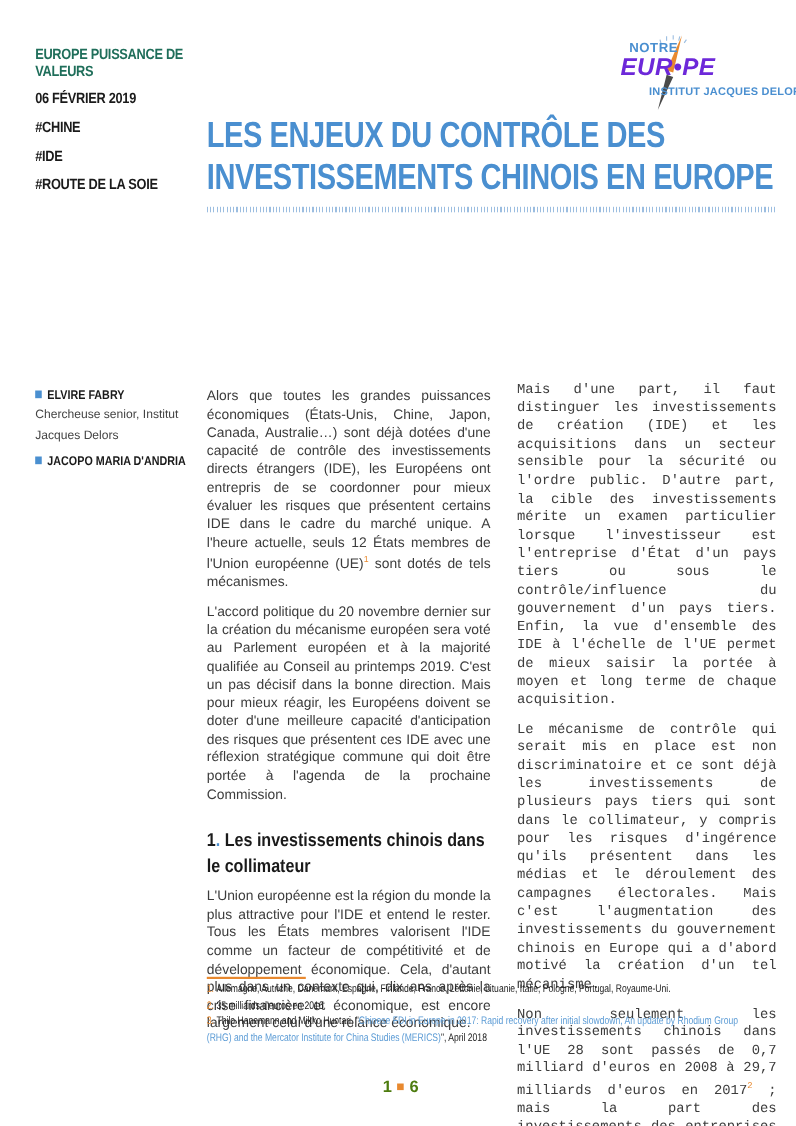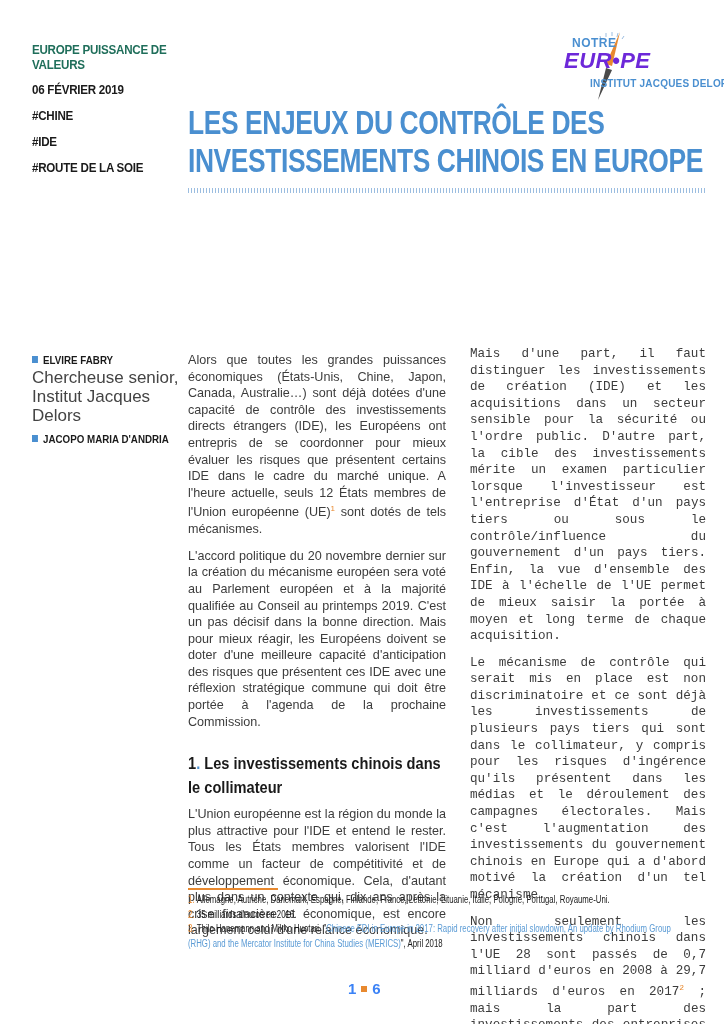--- a/index.html
+++ b/index.html
@@ -22,38 +22,38 @@
   
   .title { position: absolute; left: 188px; top: 104px; width: 520px; color: #4a8fd0; font-weight: bold; font-size: 33px; line-height: 38px; letter-spacing: -0.5px; transform: scaleX(0.8); transform-origin: left; width: 650px; }
   .title-rule { position: absolute; left: 188px; top: 188px; width: 517px; height: 5px;
     background: repeating-linear-gradient(90deg, #9bbde0 0 1px, transparent 1px 3px); }
 
   
   .authors { position: absolute; left: 32px; top: 352px; width: 150px; }
   .author { margin-bottom: 6px; }
   .author .name { font-weight: bold; color: #1a1a1a; font-size: 11.5px; line-height: 16px; white-space: nowrap; transform: scaleX(0.85); transform-origin: left; }
   .author .name .sq { display: inline-block; width: 7px; height: 7px; background: #4a8fd0; margin-right: 6px; vertical-align: 1px; }
-  .author .role { color: #444; font-size: 17px; line-height: 19px; }
+  .author .role { color: #444; font-size: 11px; line-height: 19px; }
 
   
   .col { position: absolute; font-size: 12.6px; line-height: 16.6px; color: #3c3c3c; text-align: justify; }
   .col p { margin-bottom: 10px; }
   .col1 { left: 188px; top: 352px; width: 258px; }
   .col2 { left: 470px; top: 346px; width: 236px; font-family: Liberation Mono, monospace; }
   sup.fn { color: #e8892f; font-size: 8px; }
 
   .section-h { font-weight: bold; color: #1a1a1a; font-size: 17px; line-height: 24px; margin: 22px 0 6px 0; transform: scaleX(0.86); transform-origin: left; width: 300px; text-align: left; }
   .section-h .dot { color: #4a8fd0; }
 
   .fn-rule { position: absolute; left: 188px; top: 888px; width: 90px; height: 2px; background: #e8892f; }
   .footnotes { position: absolute; left: 188px; top: 893px; width: 700px; font-size: 10px; line-height: 14.5px; color: #1a1a1a; transform: scaleX(0.78); transform-origin: left; }
   .footnotes .num { color: #e8892f; margin-right: 3px; }
   .footnotes .link { color: #5b9bd5; }
 
-  .pager { position: absolute; left: 348px; top: 980px; font-weight: bold; font-size: 15px; color: #3b82f6; }
+  .pager { position: absolute; left: 348px; top: 980px; font-weight: bold; font-size: 15px; color: #4d7c0f; }
   .pager .sq { display: inline-block; width: 6px; height: 6px; background: #e8892f; margin: 0 5px; vertical-align: 2px; }
 </style>
 </head>
 <body>
 
 <div class="meta">
   <div class="category">EUROPE PUISSANCE DE VALEURS</div>
   <div class="date">06 FÉVRIER 2019</div>
   <div class="tag">#CHINE</div>
   <div class="tag">#IDE</div>

